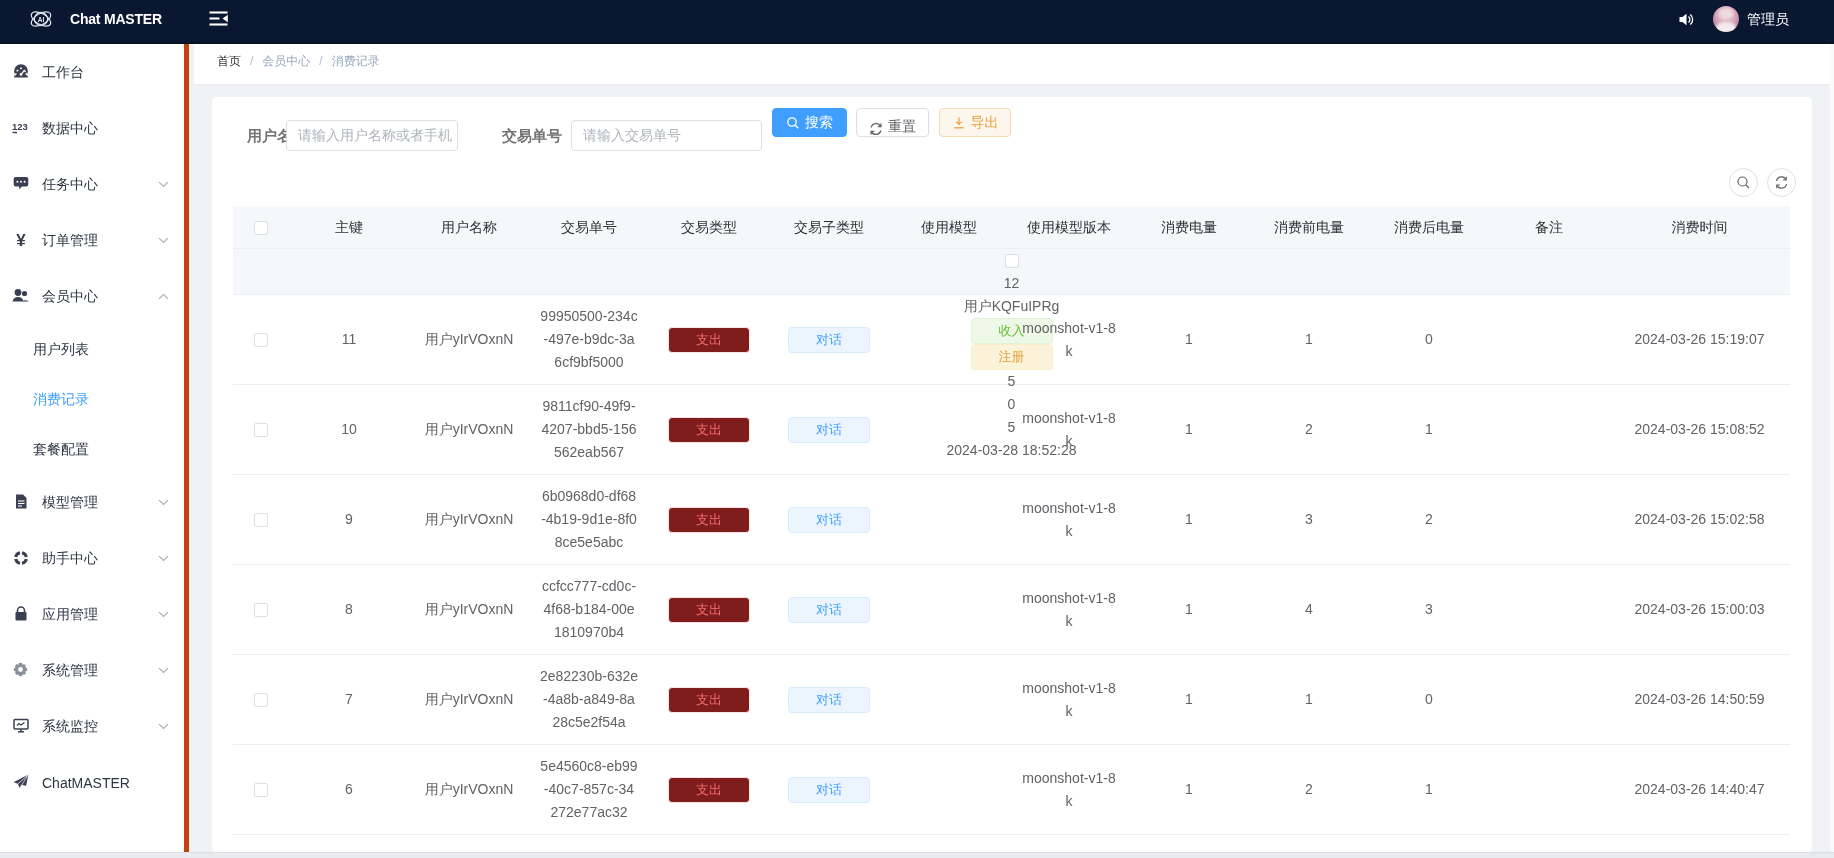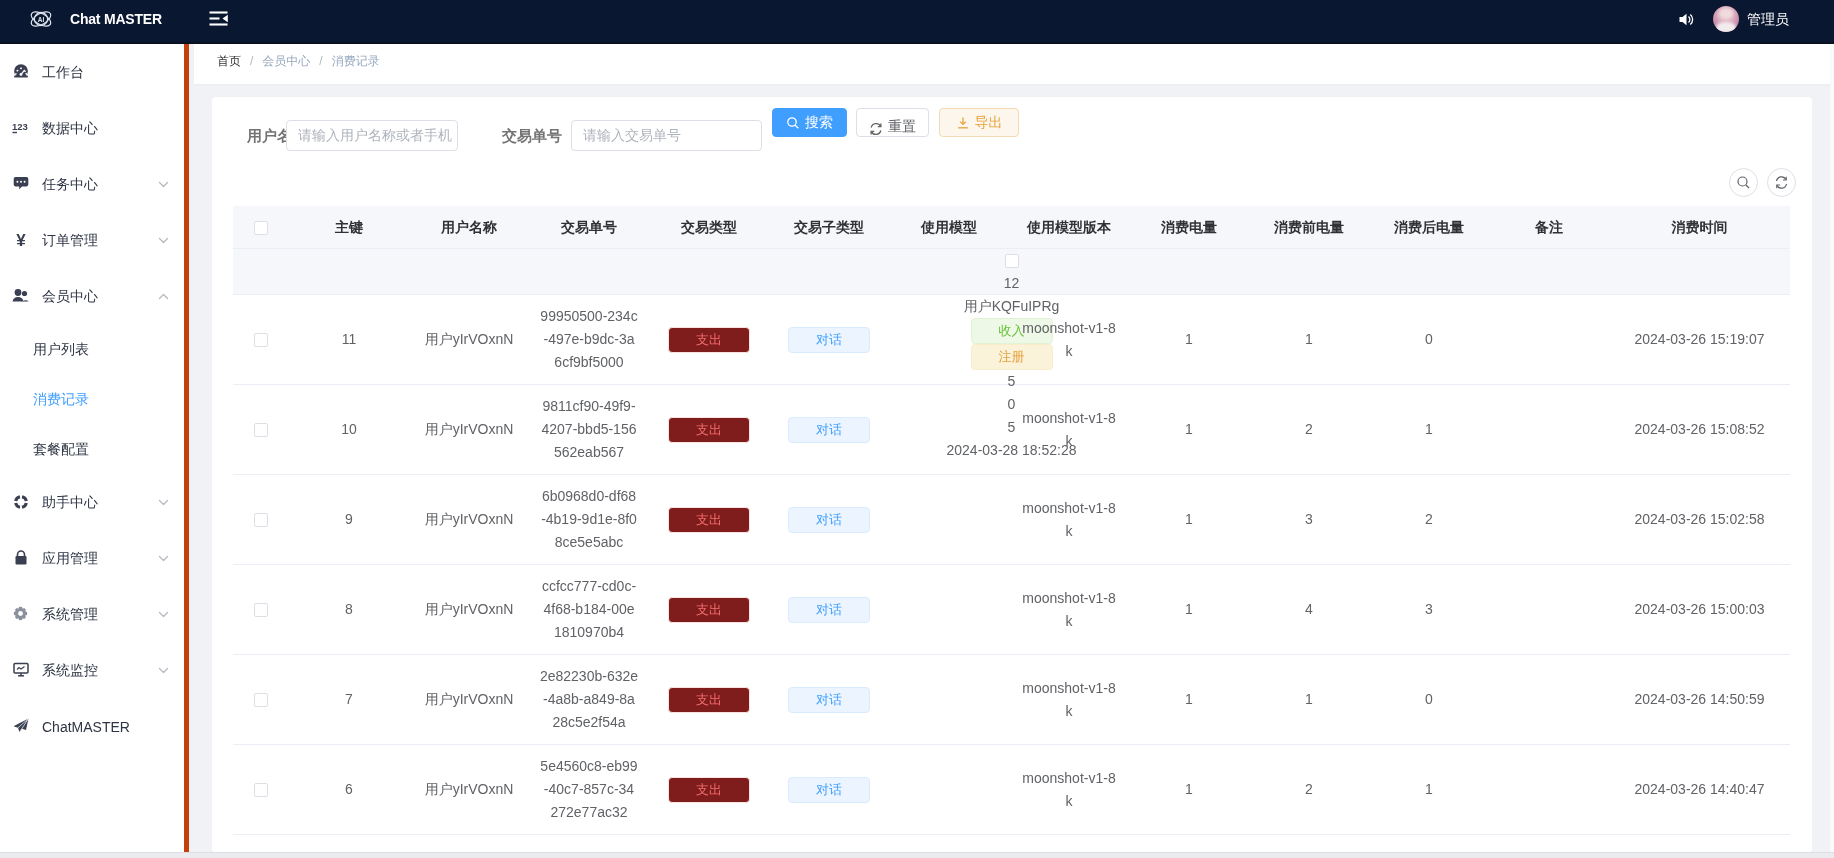--- a/index.html
+++ b/index.html
@@ -46,21 +46,21 @@
 .btn svg { margin-right:5px; }
 .btn-primary { background:#409eff; color:#fff; border:1px solid #409eff; }
 .btn-plain { background:#fff; color:#606266; border:1px solid #dcdfe6;align-items:flex-end; }
 .btn-warn { background:#fdf6ec; color:#e6a23c; border:1px solid #f5dab1; }
 
 .circ { position:absolute; width:29px; height:29px; border:1px solid #dcdfe6; border-radius:50%; background:#fff; display:flex; align-items:center; justify-content:center; }
 
 
 .table { position:absolute; left:21px; top:110px; width:1557px; font-size:14px; color:#606266; }
 .tr { display:flex; align-items:center; border-bottom:1px solid #ebeef5; }
-.tr.head { background:#f5f7fa; color:#303133; font-weight:bold; height:43px; border-bottom:1px solid #ebeef5; }
+.tr.head { background:#f5f7fa; color:#303133; font-weight:normal; height:43px; border-bottom:1px solid #ebeef5; }
 .tr.hl { background:#f5f7fa;flex-direction:column; }
 .td { text-align:center; line-height:23px; }
 .c0{width:56px;} .c1{width:120px;} .c12{width:181px;}
 .cb { display:inline-block; width:14px; height:14px; border:1px solid #dcdfe6; border-radius:2px; background:#fff; vertical-align:middle; }
 .tag { display:inline-block; height:26px; line-height:24px; padding:0 27px; border-radius:4px; font-size:13px; }
 .tag.g { background:#eef8e6; border:1px solid #e2f3d5; color:#67c23a; }
 .tag.y { background:#fbf2da; border:1px solid #f8ecc9; color:#e6a23c; }
 .tag.r { background:#7f1d1d; border:1px solid #fde2e2; color:#f56c6c; }
 .tag.b { background:#ecf5ff; border:1px solid #d9ecff; color:#409eff; }
 
@@ -138,20 +138,34 @@
         </span>
       </div>
       <div class="smi">
         <span class="txt">用户列表</span>
       </div>
       <div class="smi active">
         <span class="txt">消费记录</span>
       </div>
       <div class="smi">
         <span class="txt">套餐配置</span>
+      </div>
+      <div class="mi">
+        <span class="ico"><svg width="14" height="15" viewBox="0 0 14 15">
+            <path d="M2 0.5 H9 L12.5 4 V14.5 H2 Z" fill="#3a3f51"></path>
+            <line x1="4" y1="7" x2="10.5" y2="7" stroke="#fff" stroke-width="1.1"></line>
+            <line x1="4" y1="9.5" x2="10.5" y2="9.5" stroke="#fff" stroke-width="1.1"></line>
+            <line x1="4" y1="12" x2="8" y2="12" stroke="#fff" stroke-width="1.1"></line>
+          </svg></span>
+        <span class="txt">模型管理</span>
+        <span class="arr">
+          <svg width="11" height="7" viewBox="0 0 11 7">
+            <path d="M1.5 1.5 L5.5 5.5 L9.5 1.5" fill="none" stroke="#b4b9c2" stroke-width="1.3" stroke-linecap="round" stroke-linejoin="round"></path>
+          </svg>
+        </span>
       </div>
       <div class="mi">
         <span class="ico"><svg width="16" height="16" viewBox="0 0 16 16">
             <g fill="none" stroke="#3a3f51" stroke-width="3.1">
               <path d="M9.03 2.7 A5.4 5.4 0 0 1 13.3 6.97"></path>
               <path d="M2.7 6.97 A5.4 5.4 0 0 1 6.97 2.7"></path>
               <path d="M6.97 13.3 A5.4 5.4 0 0 1 2.7 9.03"></path>
               <path d="M13.3 9.03 A5.4 5.4 0 0 1 9.03 13.3"></path>
             </g>
           </svg></span>
@@ -248,21 +262,21 @@
 <div class="btn btn-primary" style="left:772px; width:75px;"><svg width="14" height="14" viewBox="0 0 14 14">
       <circle cx="6" cy="6" r="4.2" fill="none" stroke="#fff" stroke-width="1.3"></circle>
       <line x1="9.2" y1="9.2" x2="12.3" y2="12.3" stroke="#fff" stroke-width="1.3"></line>
     </svg>搜索</div>
 <div class="btn btn-plain" style="left:856px; width:73px;"><svg width="14" height="14" viewBox="0 0 14 14">
       <path d="M2.2 5.5 A5 5 0 0 1 11.6 4.4" fill="none" stroke="#606266" stroke-width="1.3"></path>
       <path d="M11.8 8.5 A5 5 0 0 1 2.4 9.6" fill="none" stroke="#606266" stroke-width="1.3"></path>
       <path d="M11.9 1.6 L11.9 4.7 L8.8 4.7" fill="none" stroke="#606266" stroke-width="1.3"></path>
       <path d="M2.1 12.4 L2.1 9.3 L5.2 9.3" fill="none" stroke="#606266" stroke-width="1.3"></path>
     </svg>重置</div>
-<div class="btn btn-warn" style="left:939px; width:80px;"><svg width="14" height="14" viewBox="0 0 14 14">
+<div class="btn btn-warn" style="left:939px; width:72px;"><svg width="14" height="14" viewBox="0 0 14 14">
       <path d="M7 1.5 L7 8.2 M4.2 5.6 L7 8.4 L9.8 5.6" fill="none" stroke="#e6a23c" stroke-width="1.3"></path>
       <line x1="2.2" y1="11.8" x2="11.8" y2="11.8" stroke="#e6a23c" stroke-width="1.3"></line>
     </svg>导出</div>
 
 <div class="circ" style="left:1729px; top:168px;">
     <svg width="15" height="15" viewBox="0 0 15 15">
       <circle cx="6.5" cy="6.5" r="4.5" fill="none" stroke="#5f6368" stroke-width="1.2"></circle>
       <line x1="10" y1="10" x2="13" y2="13" stroke="#5f6368" stroke-width="1.2"></line>
     </svg>
   </div>

